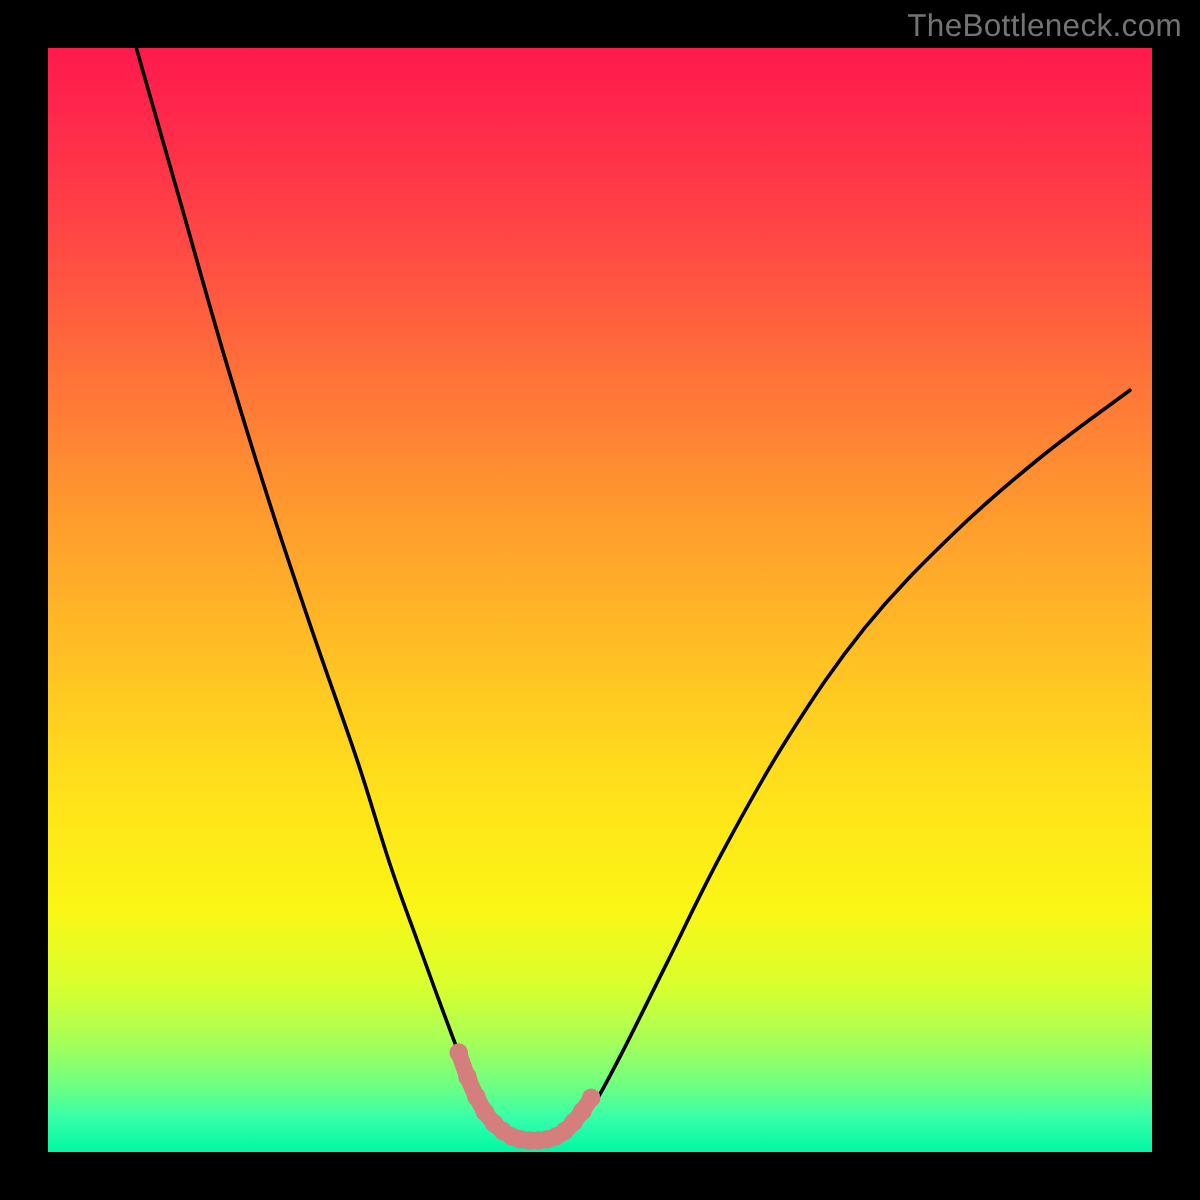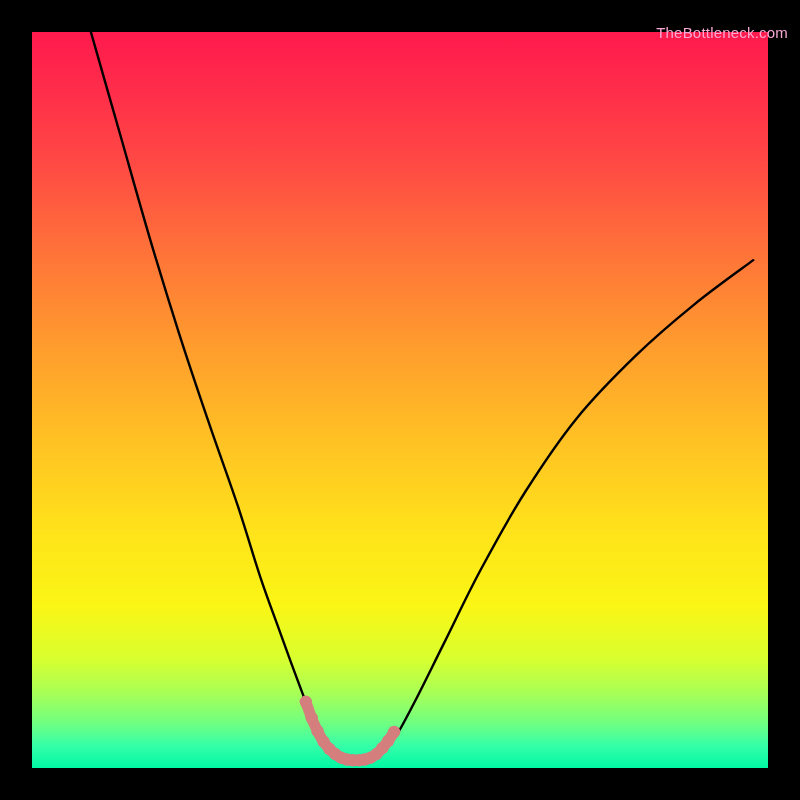--- a/index.html
+++ b/index.html
@@ -12,24 +12,24 @@
     font-family: Arial, Helvetica, sans-serif;
   }
   .frame {
     position: relative;
     width: 800px;
     height: 800px;
     background: #000;
   }
   .watermark {
     position: absolute;
-    top: 24px;
+    top: 6px;
     right: 12px;
-    color: #f9a8d4;
-    font-size: 15px;
+    color: #737373;
+    font-size: 21px;
     font-weight: 500;
     letter-spacing: 0.2px;
     z-index: 10;
   }
   .plot {
     position: absolute;
     left: 32px;
     top: 32px;
     width: 736px;
     height: 736px;

